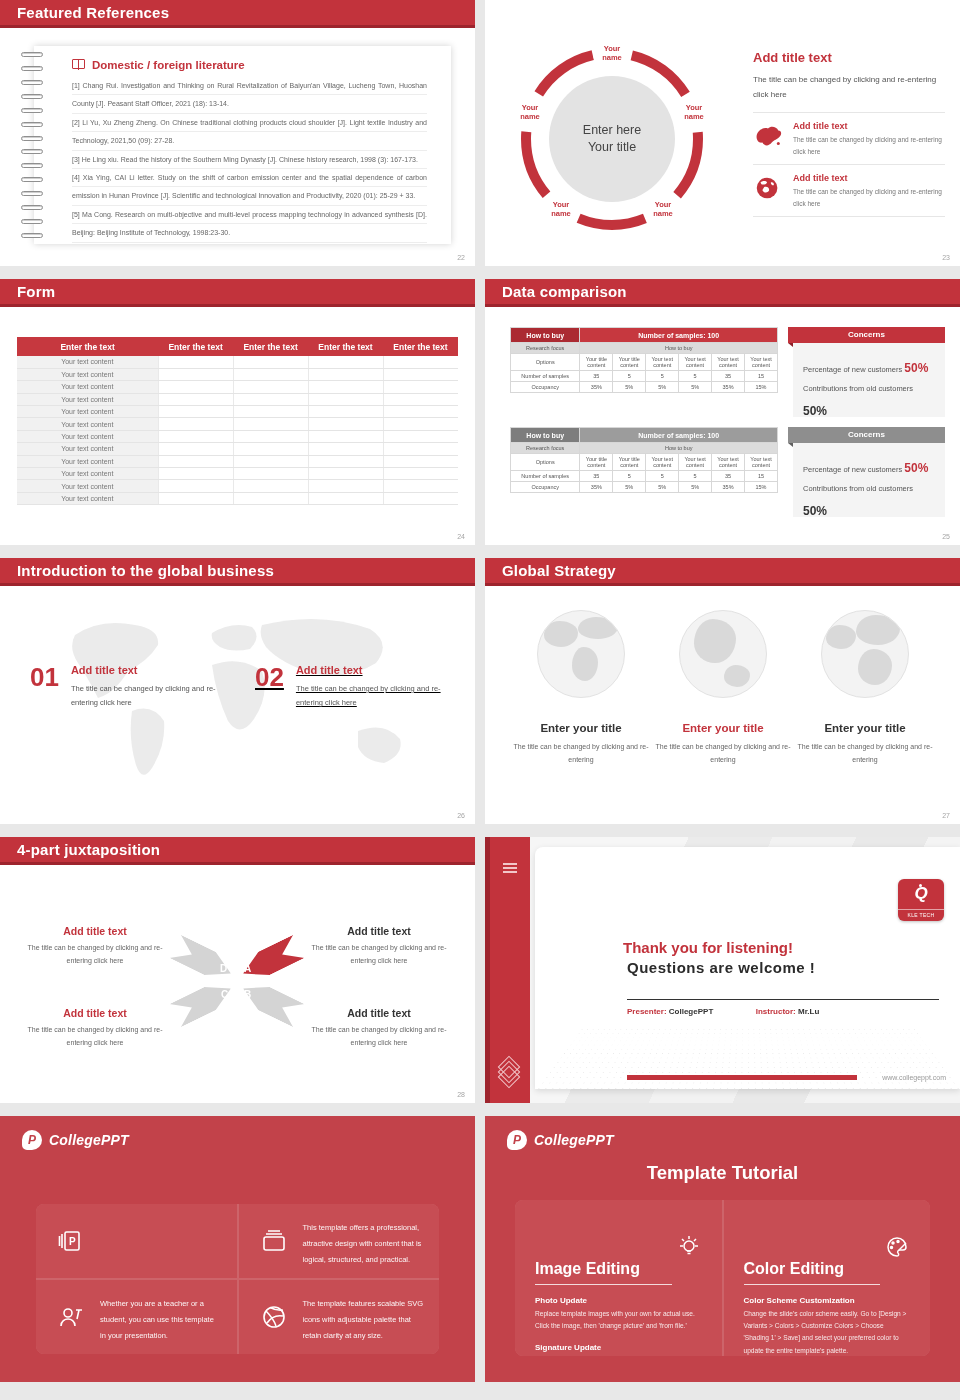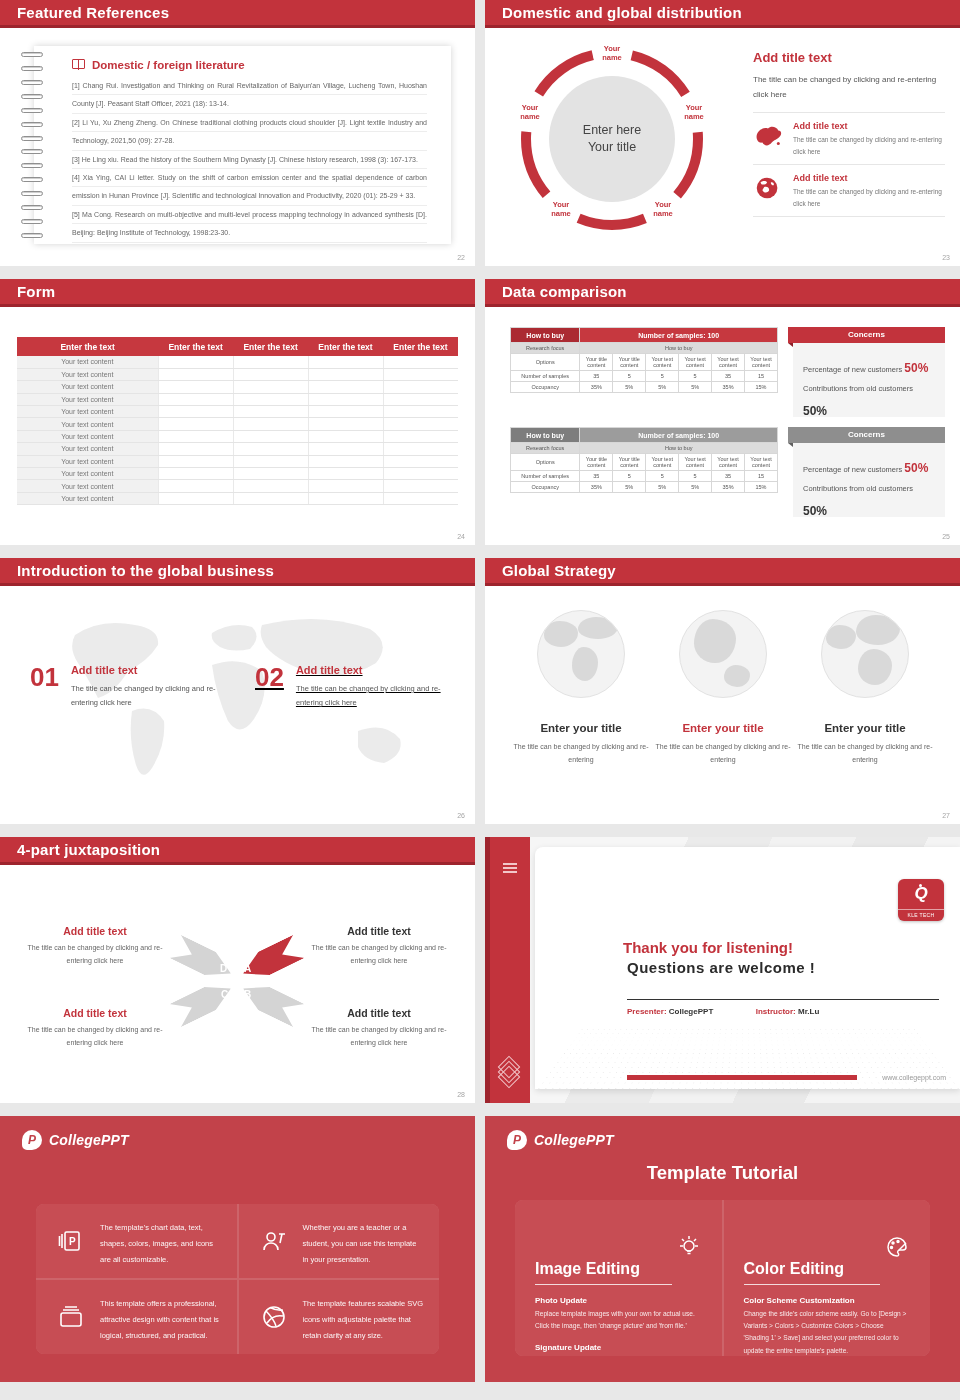--- a/index.html
+++ b/index.html
@@ -177,21 +177,20 @@
         <p>[2] Li Yu, Xu Zheng Zheng. On Chinese traditional clothing products cloud shoulder [J]. Light textile Industry and Technology, 2021,50 (09): 27-28.</p>
         <p>[3] He Ling xiu. Read the history of the Southern Ming Dynasty [J]. Chinese history research, 1998 (3): 167-173.</p>
         <p>[4] Xia Ying, CAI Li letter. Study on the shift of carbon emission center and the spatial dependence of carbon emission in Hunan Province [J]. Scientific and technological Innovation and Productivity, 2020 (01): 25-29 + 33.</p>
         <p>[5] Ma Cong. Research on multi-objective and multi-level process mapping technology in advanced synthesis [D]. Beijing: Beijing Institute of Technology, 1998:23-30.</p>
       </div>
     </div>
     <span class="pagenum">22</span>
   </div>
 
   <div class="slide">
-    <div class="sl-h">Domestic and global distribution</div>
     <div class="ring-diagram">
       <svg viewBox="0 0 194 194">
         <circle cx="97" cy="97" r="86" fill="none" stroke="#c2333c" stroke-width="10" stroke-dasharray="68 40" stroke-dashoffset="-20" transform="rotate(-90 97 97)"></circle>
         <circle cx="97" cy="97" r="63" fill="#e3e3e3"></circle>
       </svg>
       <div class="center-label">
         <span>Enter here</span>
         <span>Your title</span>
       </div>
       <div class="node" style="left:97px; top:11px;">Your name</div>
@@ -584,36 +583,35 @@
       <span class="brand-badge">P</span>
       <span class="brand-name">CollegePPT</span>
     </div>
     <div class="cards4">
       <div class="card4">
         <svg width="30" height="30" viewBox="0 0 30 30" fill="none" stroke="#fff" stroke-width="1.6">
           <rect x="9" y="6" width="14" height="18" rx="1.5"></rect>
             <path d="M6 8 v14 M3.5 10 v10"></path>
           <text x="13" y="19" fill="#fff" stroke="none" font-size="10" font-weight="bold" font-family="Liberation Sans, sans-serif">P</text>
         </svg>
-        <p>The template's chart data, text, shapes, colors, images, and icons are all customizable.</p>
+      </div>
+      <div class="card4">
+        <svg width="30" height="30" viewBox="0 0 30 30" fill="none" stroke="#fff" stroke-width="1.6">
+          <rect x="5" y="11" width="20" height="13" rx="2"></rect>
+            <path d="M7 8 h16 M9 5 h12"></path>
+        </svg>
+        <p>This template offers a professional, attractive design with content that is logical, structured, and practical.</p>
       </div>
       <div class="card4">
         <svg width="30" height="30" viewBox="0 0 30 30" fill="none" stroke="#fff" stroke-width="1.6">
           <circle cx="12" cy="11" r="4"></circle>
             <path d="M5 24 c0-5 4-7 7-7 s7 2 7 7"></path>
             <path d="M20 8 h6 M23 8 l-2 9"></path>
         </svg>
         <p>Whether you are a teacher or a student, you can use this template in your presentation.</p>
-      </div>
-      <div class="card4">
-        <svg width="30" height="30" viewBox="0 0 30 30" fill="none" stroke="#fff" stroke-width="1.6">
-          <rect x="5" y="11" width="20" height="13" rx="2"></rect>
-            <path d="M7 8 h16 M9 5 h12"></path>
-        </svg>
-        <p>This template offers a professional, attractive design with content that is logical, structured, and practical.</p>
       </div>
       <div class="card4">
         <svg width="30" height="30" viewBox="0 0 30 30" fill="none" stroke="#fff" stroke-width="1.6">
           <circle cx="15" cy="15" r="10"></circle>
             <path d="M7 9 c6 6 9 12 10 15 M8 21 c4-6 10-8 16-7 M11 5.5 c6 3 10 3 13 2.5"></path>
         </svg>
         <p>The template features scalable SVG icons with adjustable palette that retain clarity at any size.</p>
       </div>
     </div>
   </div>

